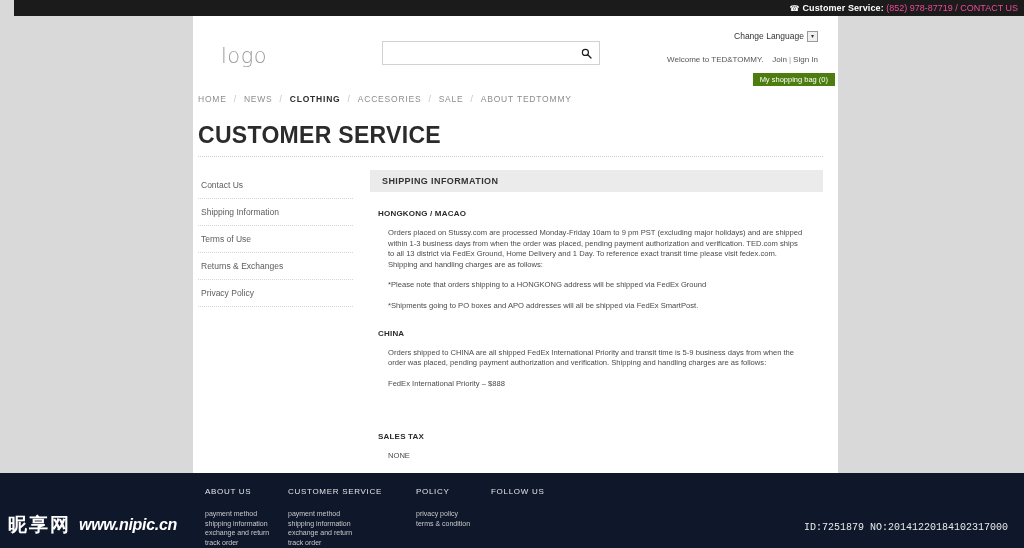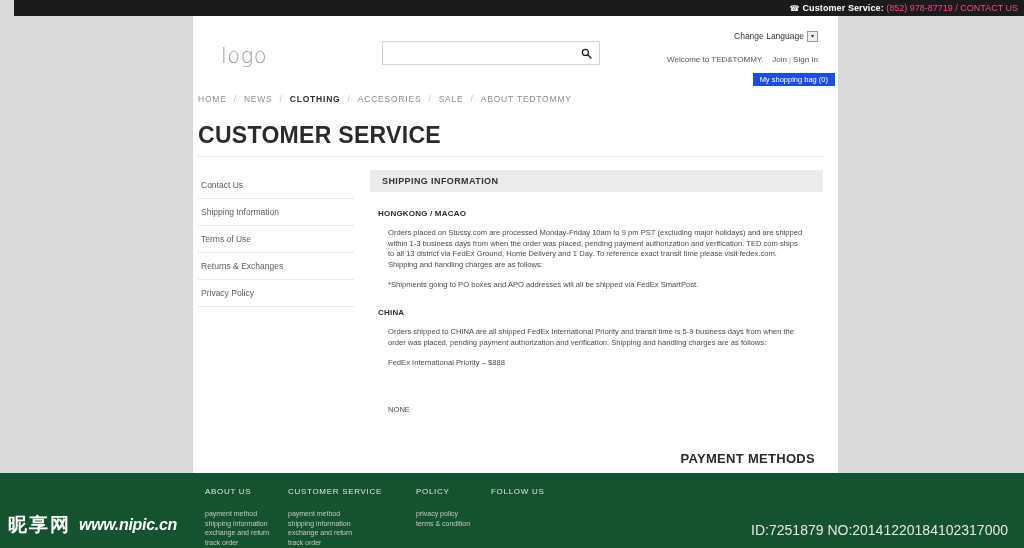--- a/index.html
+++ b/index.html
@@ -60,21 +60,21 @@
     vertical-align:middle;margin-left:3px;color:#333;
   }
   .welcome{
     position:absolute;right:20px;top:39px;
     font-size:8px;color:#555;white-space:nowrap;
   }
   .welcome .sep{color:#999;margin:0 2px;}
   .welcome a{color:#555;text-decoration:none;}
   .bagbtn{
     position:absolute;right:3px;top:57px;
-    background:#1d4ed8;color:#fff;
+    background:#4d7c0f;color:#fff;
     font-size:7.5px;line-height:13px;height:13px;
     padding:0 7px;white-space:nowrap;cursor:pointer;
   }
 
   
   .nav{
     position:absolute;left:0;top:78px;width:645px;height:20px;
     padding-left:5px;box-sizing:border-box;
   }
   .nav ul{list-style:none;margin:0;padding:0;display:flex;align-items:center;}
@@ -123,21 +123,21 @@
   .h2{
     font-size:13px;font-weight:bold;color:#2b2b2b;letter-spacing:.3px;
     margin:36px 0 0 0;
     text-align:right;
   }
   .gapbig{height:16px;}
 
   
   .footer{
     position:absolute;left:0;top:473px;width:1024px;height:75px;
-    background:#14532d;
+    background:#0f172a;
   }
   .foot-cols{
     position:absolute;left:205px;top:14px;display:flex;
   }
   .fcol{margin-right:0;}
   .fcol.c1{width:83px;}
   .fcol.c2{width:128px;}
   .fcol.c3{width:75px;}
   .fcol.c4{width:90px;}
   .fcol h4{
@@ -158,22 +158,22 @@
     font-size:19px;font-weight:bold;color:#ffffff;letter-spacing:2px;
     font-family:"DejaVu Sans", sans-serif;
     text-align:center;
   }
   .wm-left .url{
     font-size:16px;font-weight:bold;font-style:italic;color:#ffffff;
     margin-left:8px;letter-spacing:-.3px;
   }
   .wm-id{
     position:absolute;right:16px;top:522px;
-    font-size:14px;color:#e8e8e8;white-space:nowrap;
-    font-family:Liberation Sans, sans-serif;
+    font-size:10px;color:#e8e8e8;white-space:nowrap;
+    font-family:Liberation Mono, monospace;
   }
 </style>
 </head>
 <body>
 
 <div class="screen">
 
   <div class="topbar">
     <div class="inner">
       <span class="phone-icon">☎</span><span class="cs-label">Customer Service:</span>
@@ -234,28 +234,30 @@
       <div class="sitem">Returns &amp; Exchanges</div>
       <div class="sitem">Privacy Policy</div>
     </div>
 
     <div class="content">
       <div class="sec-head">SHIPPING INFORMATION</div>
 
       <div class="blk">
         <div class="subhead">HONGKONG / MACAO</div>
         <p class="para">Orders placed on Stussy.com are processed Monday-Friday 10am to 9 pm PST (excluding major holidays) and are shipped within 1-3 business days from when the order was placed, pending payment authorization and verification. TED.com ships to all  13 district via FedEx Ground, Home Delivery and 1 Day. To reference exact transit time please visit fedex.com. Shipping and handling charges are as follows:</p>
+        <p class="para">*Please note that orders shipping to a HONGKONG address will be shipped via FedEx Ground</p>
         <p class="para">*Shipments going to PO boxes and APO addresses will all be shipped via FedEx SmartPost.</p>
 
         <div class="subhead">CHINA</div>
         <p class="para">Orders shipped to CHINA are all shipped FedEx International Priority and transit time is 5-9 business days from when the order was placed, pending payment authorization and verification. Shipping and handling charges are as follows:</p>
         <p class="para">FedEx International Priority – $888</p>
 
         <div class="gapbig"></div>
 
+        <div class="subhead">SALES TAX</div>
         <p class="para">NONE</p>
 
         <div class="h2">PAYMENT METHODS</div>
         <div class="subhead">HONGKONG / MACAO / TAIWAN / CHINA</div>
         <p class="para">TED&amp;TOMMY, Inc. accepts all major credit cards including Visa, MasterCard, China Unionpay and Alipay. In addition we also accept payment via PayPal. Payments made via PayPal must come from a verified account with a confirmed shipping address.</p>
       </div>
     </div>
   </div>
 
   <div class="footer">

